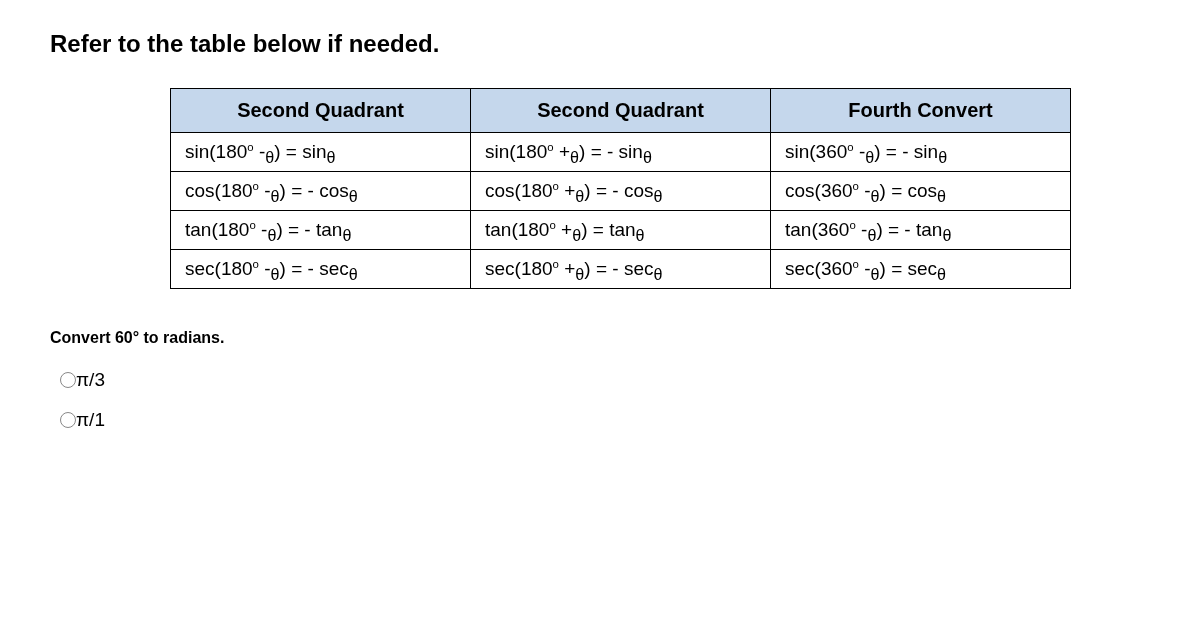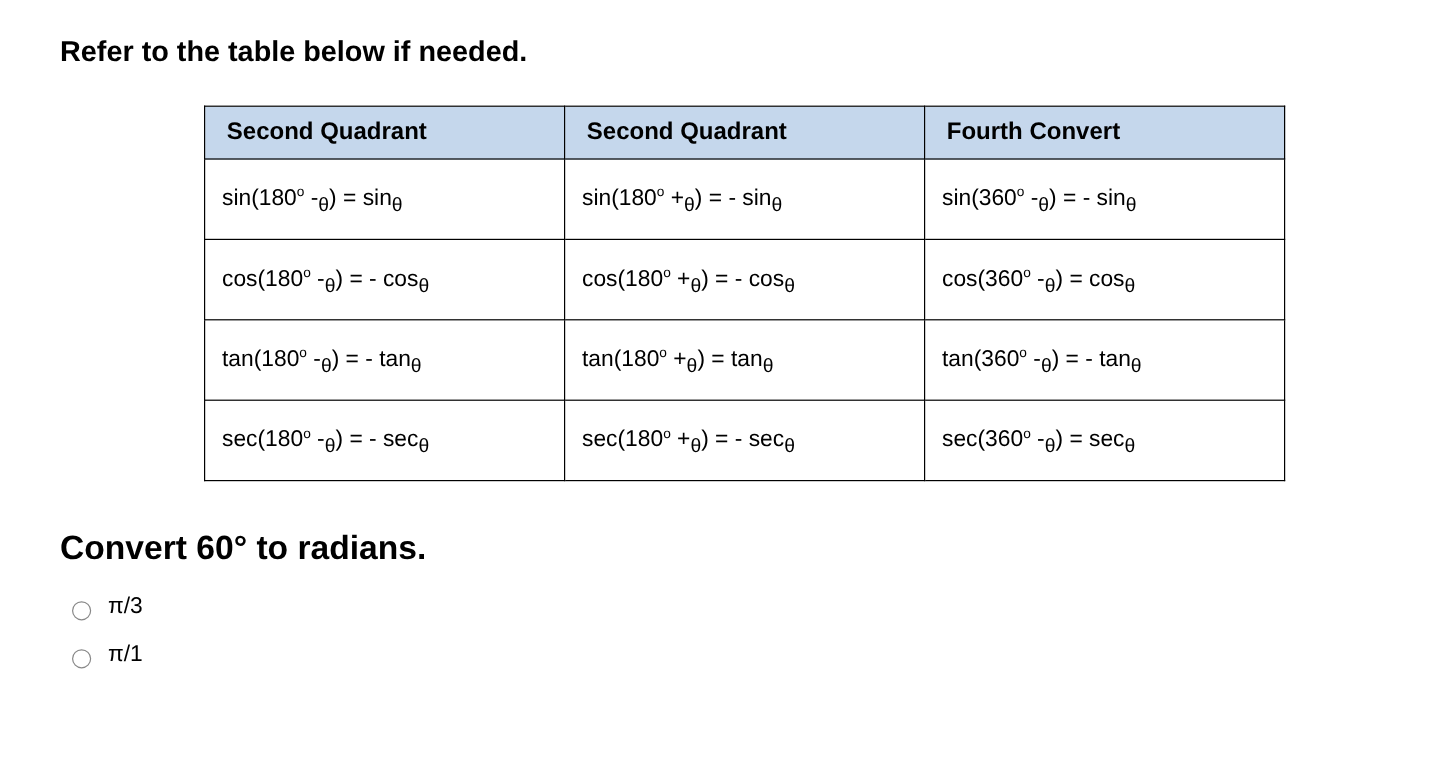--- a/index.html
+++ b/index.html
@@ -19,47 +19,46 @@
       border-collapse: collapse;
       margin-left: 120px;
       margin-bottom: 40px;
     }
     th {
       background: #c5d7ec;
       border: 1px solid #000;
       padding: 10px 18px;
       font-weight: bold;
       font-size: 20px;
-      text-align: left;
+      text-align: center;
       width: 300px;
     }
     td {
       border: 1px solid #000;
-      padding: 22px 14px;
+      padding: 8px 14px;
       font-size: 19px;
       vertical-align: middle;
       white-space: nowrap;
     }
     sup { font-size: 0.6em; vertical-align: super; line-height: 0; }
     .theta-sub {
       display: inline-block;
       font-size: 0.85em;
       transform: translateY(5px);
     }
     .question {
       font-weight: bold;
-      font-size: 28px;
+      font-size: 16px;
       margin-bottom: 22px;
     }
     .options { margin-left: 10px; }
     .option {
       display: flex;
-      align-items: flex-end;
+      align-items: center;
       margin-bottom: 18px;
-      gap: 14px;
     }
     .radio {
       width: 16px;
       height: 16px;
       border: 1.5px solid #888;
       border-radius: 50%;
       display: inline-block;
     }
     .option-label { font-size: 19px; }
   </style>

